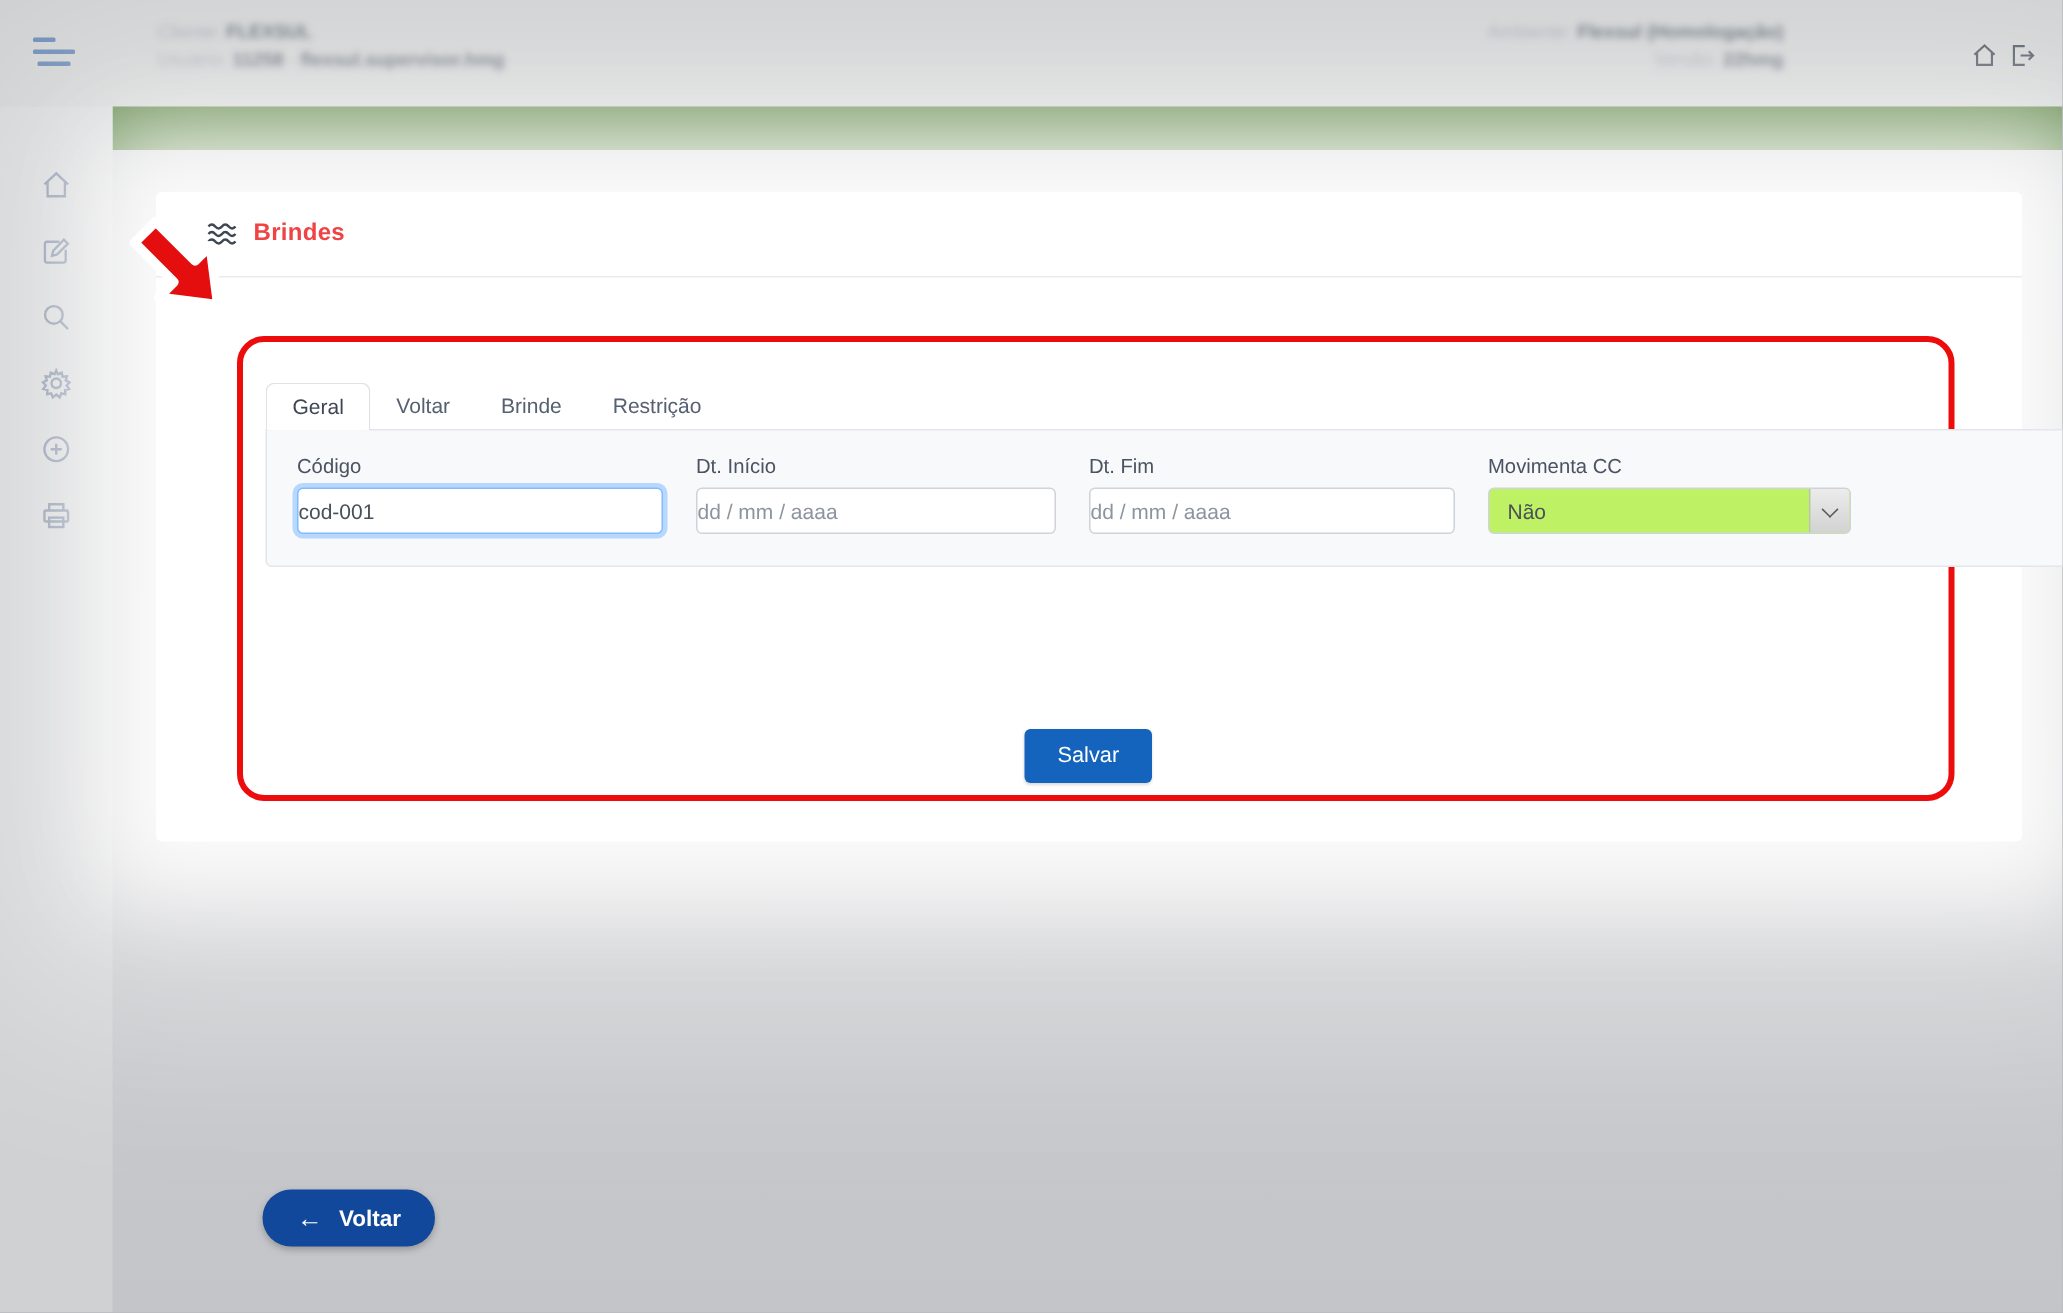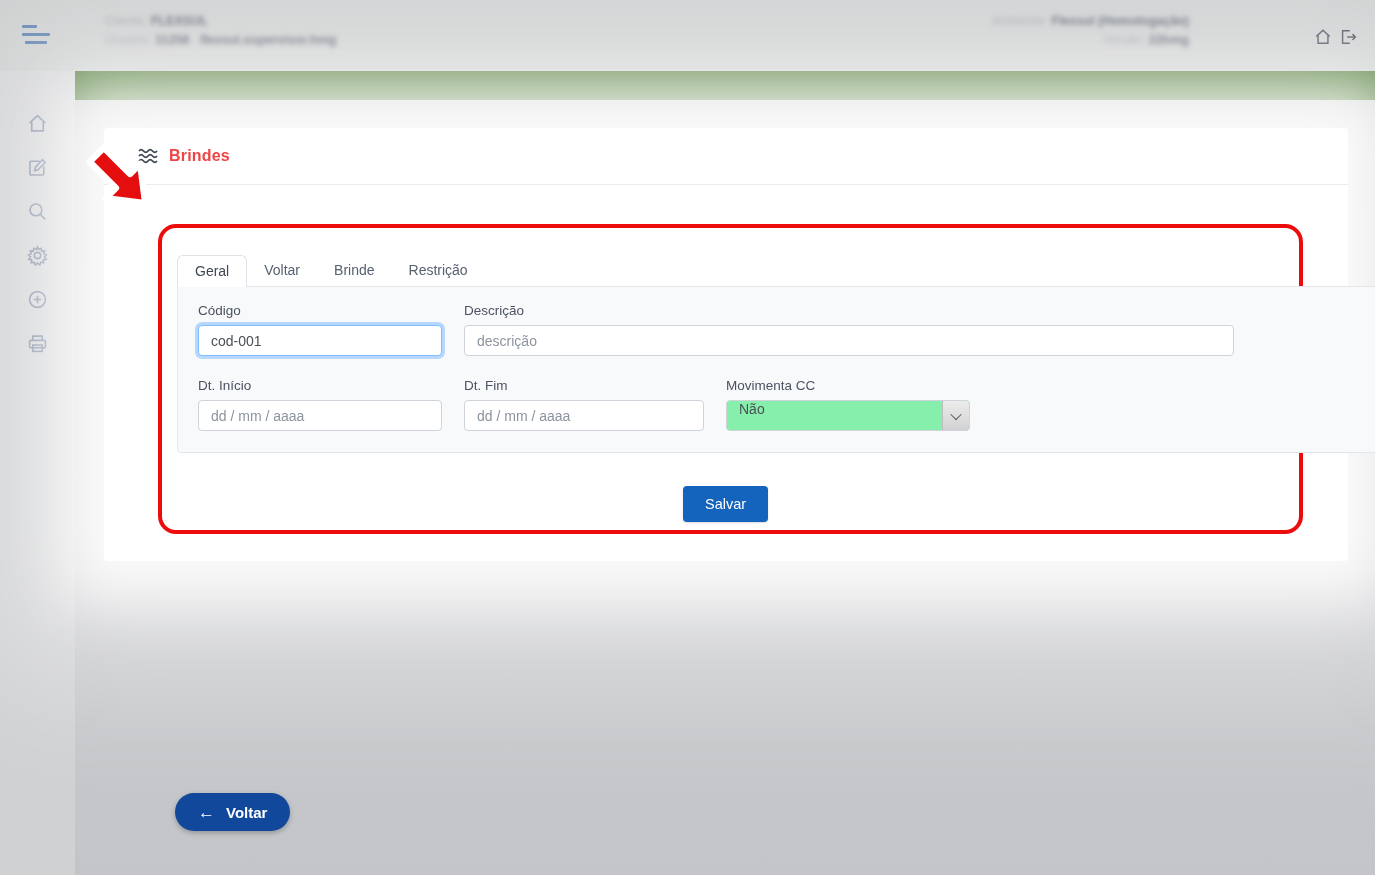--- a/index.html
+++ b/index.html
@@ -47,26 +47,26 @@
   .tab.active { background:#ffffff; border:1px solid #dfe3e7; border-bottom:none;
                 border-radius:6px 6px 0 0; color:#3e4654; margin-bottom:-1px; }
   .panel { position:relative; z-index:1; background:#f8f9fb; border:1px solid #e3e6ea;
            border-radius:0 4px 4px 4px; padding:16px 20px 21px;
            display:grid; grid-template-columns:244px 240px 244px 242px;
            column-gap:29px; row-gap:14px;gap:22px; }
   .span3 { grid-column:2 / -1; }
 
   .fld-label { display:block; font-size:13.5px; color:#4b5362; margin-bottom:7px; }
   .inp { width:100%; height:31px; border:1px solid #ced4da; border-radius:4px;
-         padding:0 12px; font-size:14px; color:#495057; background:#fff; outline:none;
+         padding:0 0; font-size:14px; color:#495057; background:#fff; outline:none;
          font-family:"Liberation Sans", sans-serif; }
   .inp::placeholder { color:#8d949e; }
   .inp.focused { border-color:#7fbdff; box-shadow:0 0 0 3px rgba(66,153,255,.35); }
 
-  .selectbox { display:flex; height:31px; background:#86efac;
+  .selectbox { display:flex; align-items:center; height:31px; background:#bef264;
                border:1px solid #ced4da; border-radius:4px; cursor:pointer; }
   .selectbox .val { padding-left:12px; font-size:14px; color:#495057; }
   .select-btn { margin-left:auto; width:27px; align-self:stretch;
                 background:linear-gradient(#ececec,#d2d2d2); border-left:1px solid #bdbdbd;
                 border-radius:0 3px 3px 0; display:flex; align-items:center; justify-content:center; }
   .chev { width:8px; height:8px; border-right:1.6px solid #5a5a5a; border-bottom:1.6px solid #5a5a5a;
           transform:rotate(45deg) translate(-1px,-1px); }
 
   .numbox { position:relative; }
   .numbox .inp { padding-right:24px; }
@@ -198,24 +198,20 @@
       <div class="tab">Brinde</div>
       <div class="tab">Restrição</div>
     </div>
 
     <div class="panel">
       <div>
         <label class="fld-label">Código</label>
         <input class="inp focused" type="text" value="cod-001" style="">
       </div>
 
-      <div class="span3">
-        <label class="fld-label">Descrição</label>
-        <input class="inp" type="text" placeholder="descrição" style="">
-      </div>
 
       <div>
         <label class="fld-label">Dt. Início</label>
         <input class="inp" type="text" placeholder="dd / mm / aaaa" style="">
       </div>
 
       <div>
         <label class="fld-label">Dt. Fim</label>
         <input class="inp" type="text" placeholder="dd / mm / aaaa" style="">
       </div>

